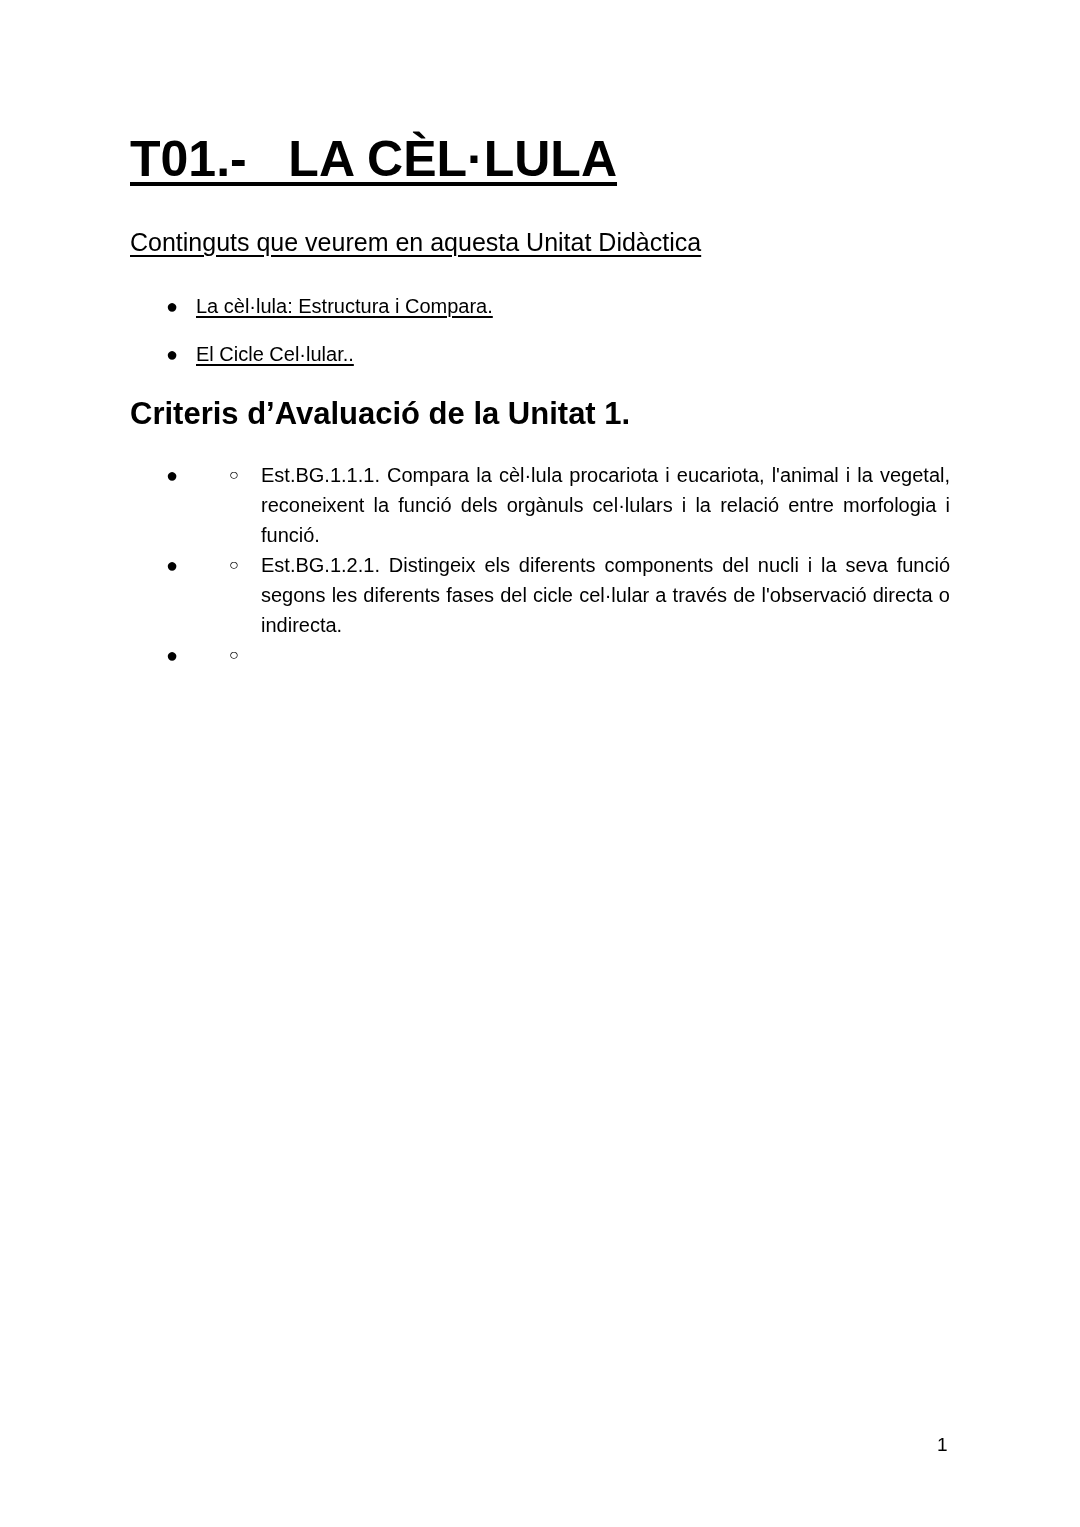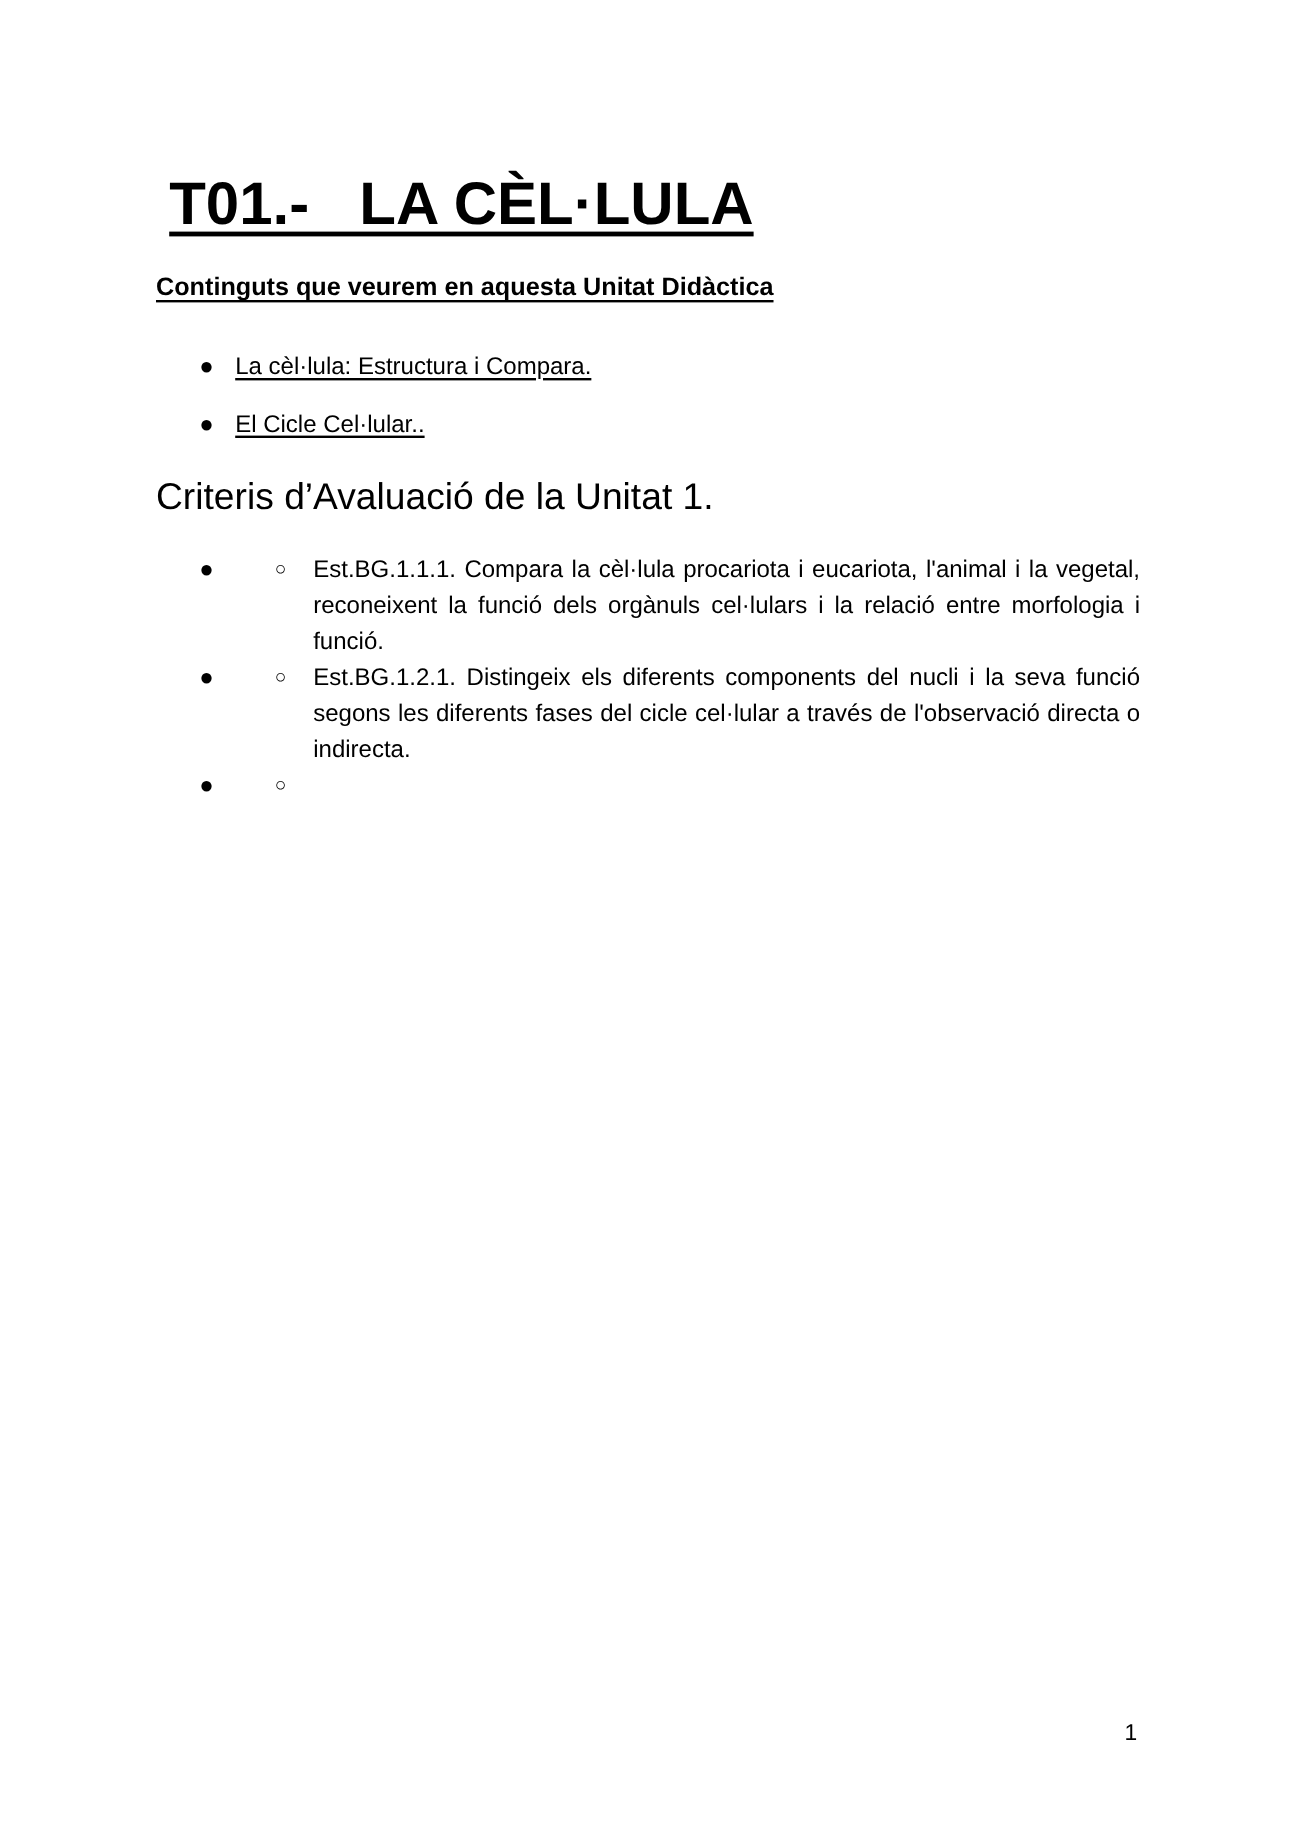--- a/index.html
+++ b/index.html
@@ -2,33 +2,33 @@
 <html><head>
 <meta charset="utf-8">
 <style>
   html, body { margin: 0; padding: 0; }
   body {
     width: 1080px; height: 1527px; background: #ffffff; position: relative;
     font-family: "Liberation Sans", "DejaVu Sans", sans-serif; color: #000;
     overflow: hidden;
   }
   .page-title {
-    position: absolute; left: 130px; top: 130px; margin: 11px;
+    position: absolute; left: 130px; top: 130px; margin: 0;
     font-size: 50px; font-weight: bold; text-decoration: underline;
     text-decoration-thickness: 4px; text-underline-offset: 6px;
     letter-spacing: 0px; white-space: pre;
   }
   .h2 {
     position: absolute; left: 130px; top: 228px; margin: 0;
-    font-size: 21px; font-weight: bold; text-decoration: underline;
+    font-size: 25px; font-weight: normal; text-decoration: underline;
     text-decoration-thickness: 2px; text-underline-offset: 4px;
   }
   .h3 {
     position: absolute; left: 130px; top: 396px; margin: 0;
-    font-size: 31px; font-weight: normal;
+    font-size: 31px; font-weight: bold;
   }
   ul.contents { position: absolute; left: 130px; top: 290px; margin: 0; padding: 0; list-style: none; }
   ul.contents li { position: relative; padding-left: 66px; font-size: 20px; height: 48px; line-height: 32px; }
   ul.contents li .bullet { position: absolute; left: 36px; top: 0; }
   ul.contents li .lnk { text-decoration: underline; text-underline-offset: 3px; }
   .criteria { position: absolute; left: 130px; top: 460px; width: 820px; margin: 0; padding: 0; list-style: none; }
   .crit { position: relative; padding-left: 66px; font-size: 20px; line-height: 30px; text-align: justify; }
   .crit > .bullet { position: absolute; left: 36px; top: 0; }
   .std { position: relative; padding-left: 131px; margin-left: -66px; font-size: 20px; line-height: 30px; text-align: justify; }
   .std > .bullet { position: absolute; left: 99px; top: 0; font-size: 16px; }

